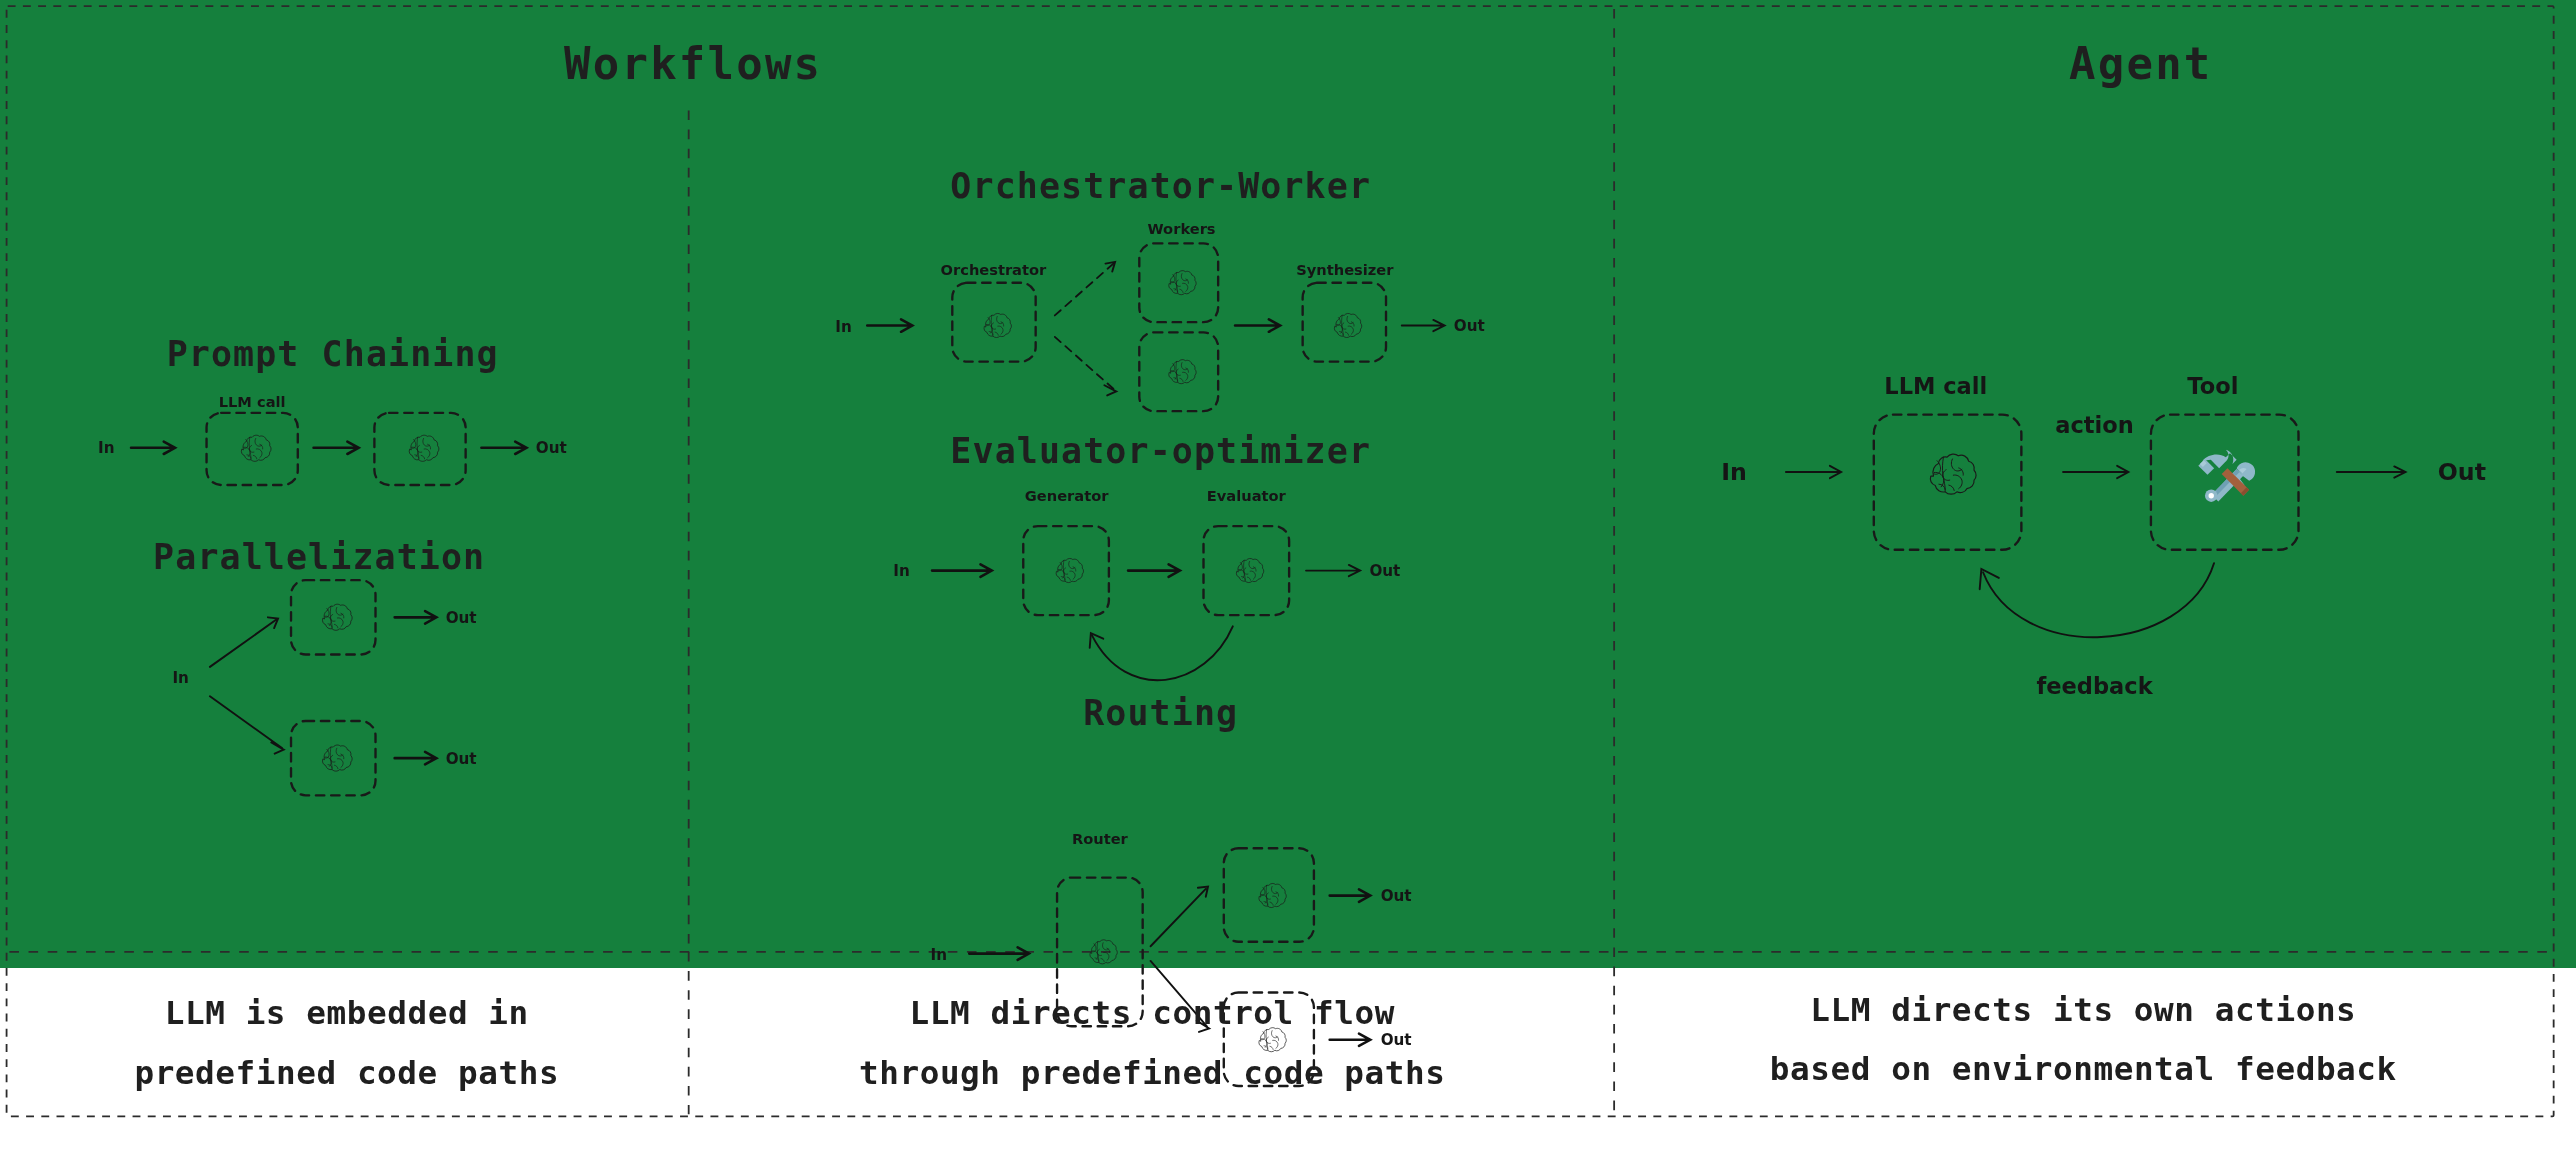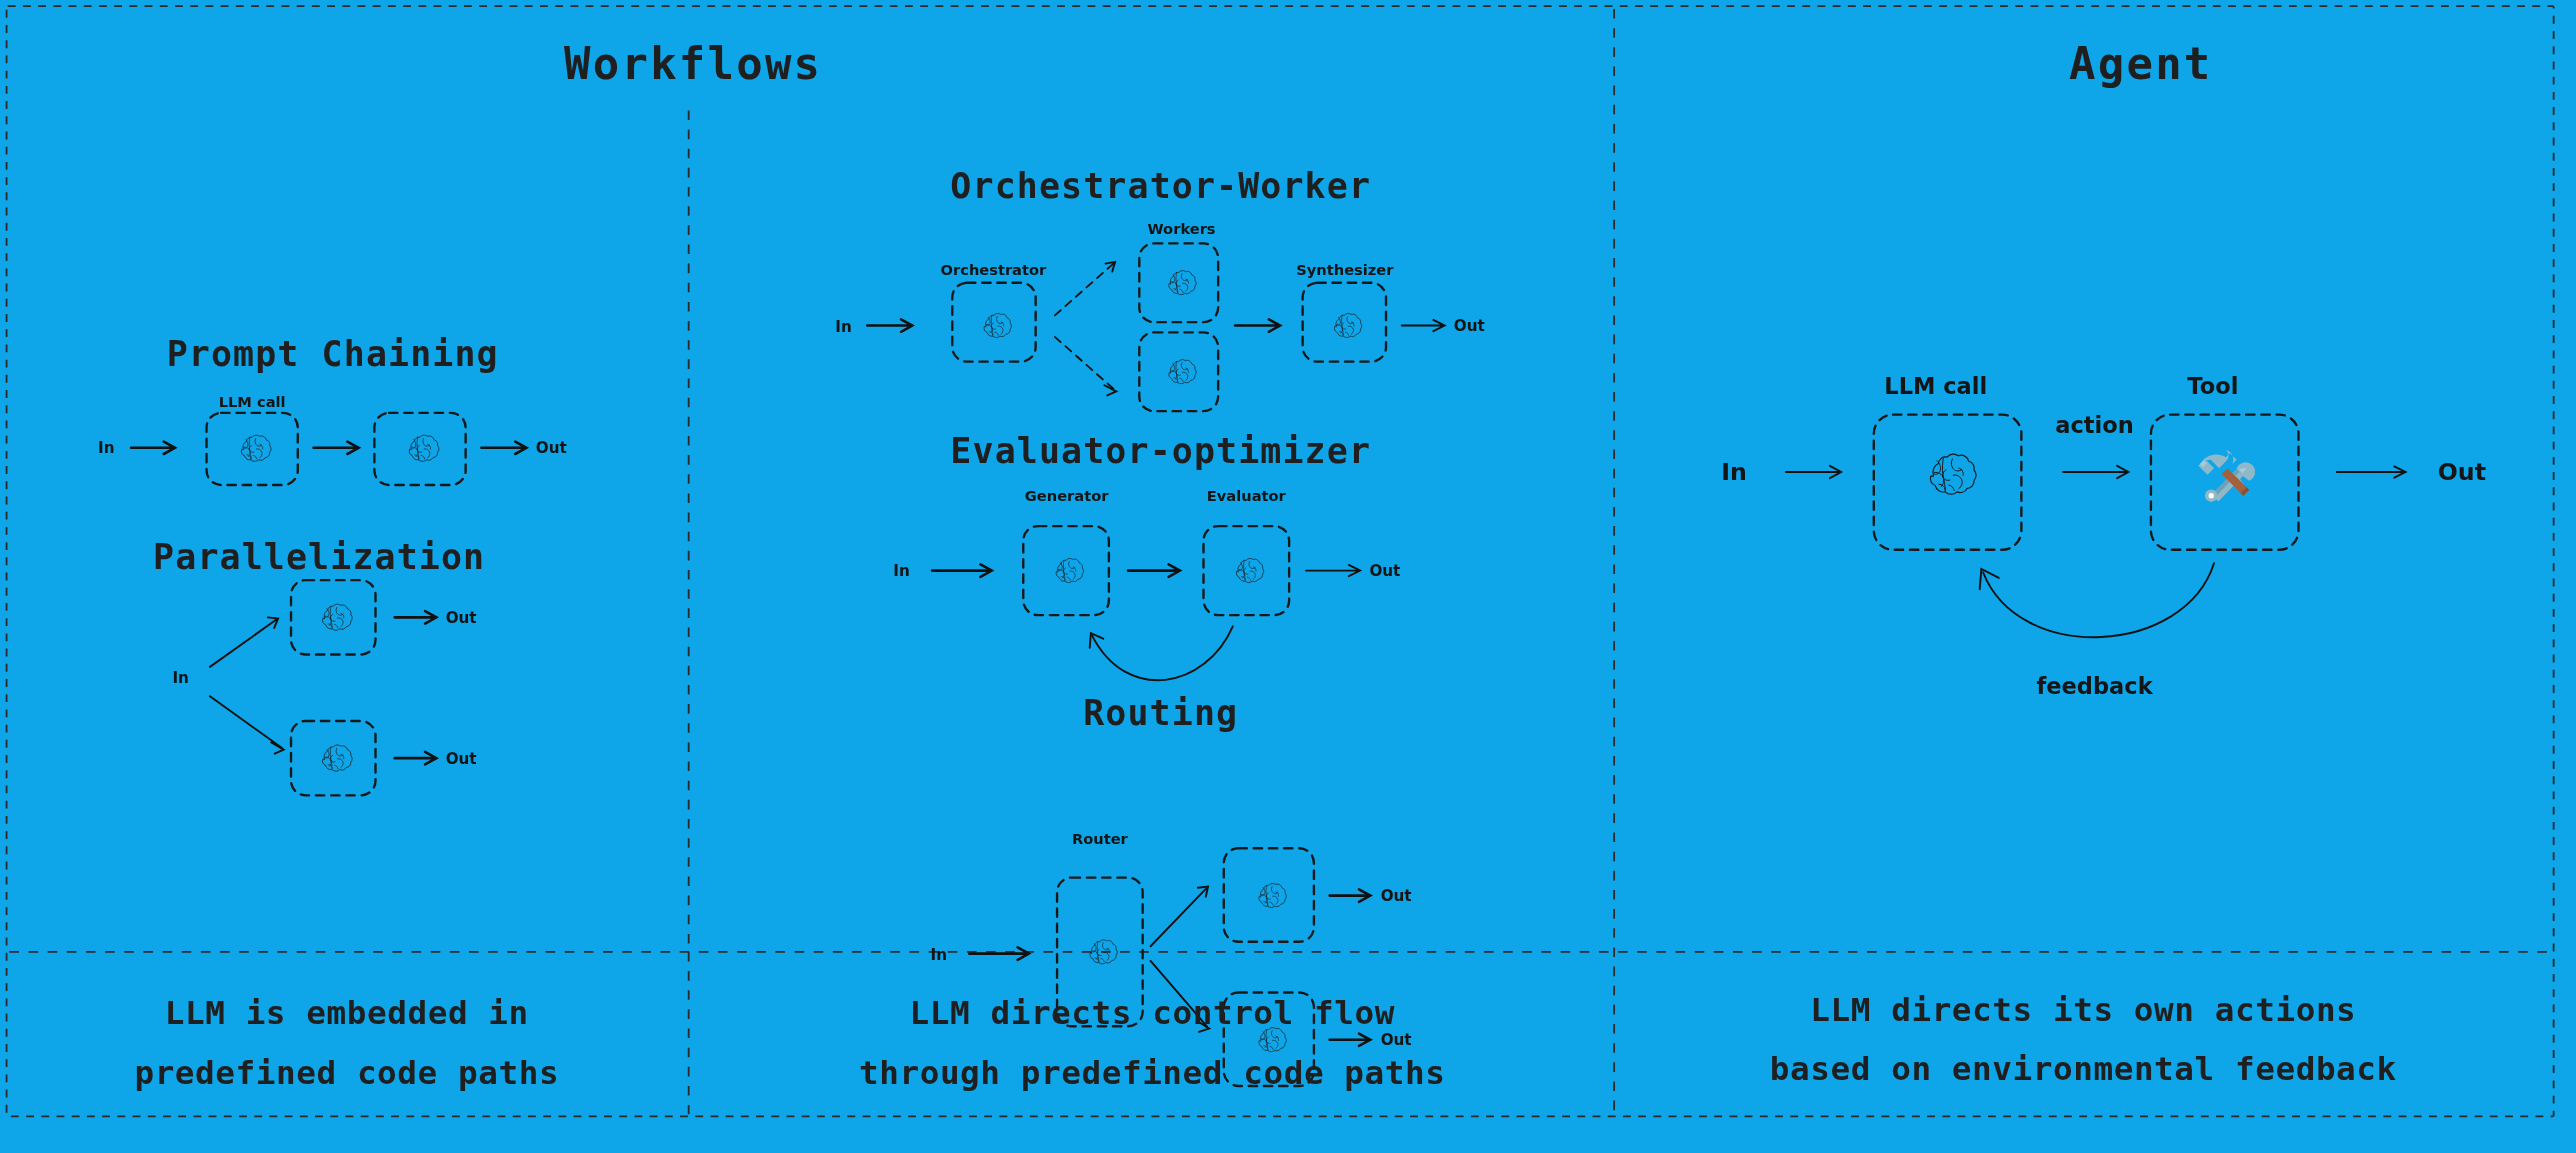--- a/index.html
+++ b/index.html
@@ -1,18 +1,18 @@
 <!DOCTYPE html>
 <html style="font-size:9px"><head>
 <meta charset="utf-8">
 <style>
   html,body{margin:0;padding:0;background:#ffffff;}
   body{width:2576px;height:1153px;overflow:hidden;
        font-family:"DejaVu Sans Mono",monospace;}
-  #root{position:relative;width:2576px;height:1153px;background:#0ea5e9;}
+  #root{position:relative;width:2576px;height:968px;background:#15803d;}
   svg.layer{position:absolute;left:0;top:0;width:2576px;height:1153px;}
   .col-title{font-family:"DejaVu Sans Mono",monospace;font-weight:700;
              font-size:78px;fill:#1f1f1f;text-anchor:middle;
              letter-spacing:4px;}
   .pattern-title{font-family:"DejaVu Sans Mono",monospace;font-weight:700;
                  font-size:62px;fill:#1f1f1f;text-anchor:middle;
                  letter-spacing:2px;}
   .caption{font-family:"DejaVu Sans Mono",monospace;font-weight:700;
            font-size:58px;fill:#1f1f1f;text-anchor:middle;letter-spacing:1px;}
   .node-label{font-family:"DejaVu Sans",sans-serif;font-weight:600;

